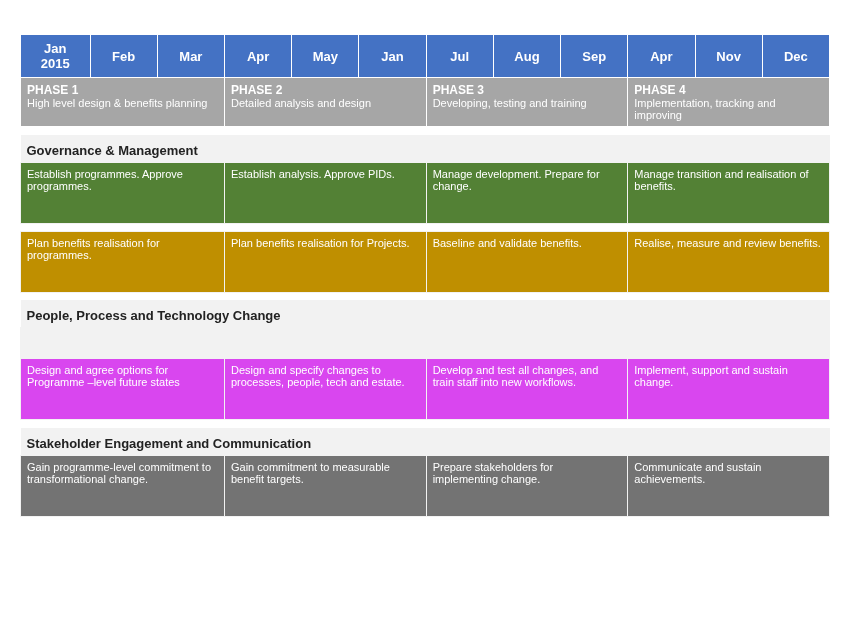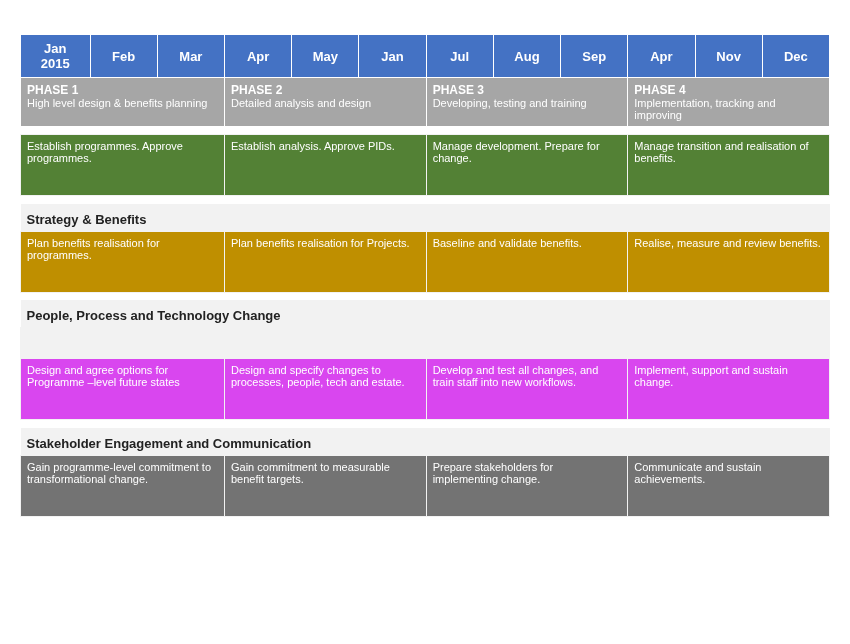--- a/index.html
+++ b/index.html
@@ -131,39 +131,39 @@
   <tbody id="roadmap-body">
   <tr class="phase-row">
         <td colspan="3"><span class="phase-title">PHASE 1</span>High level design &amp; benefits planning</td>
         <td colspan="3"><span class="phase-title">PHASE 2</span>Detailed analysis and design</td>
         <td colspan="3"><span class="phase-title">PHASE 3</span>Developing, testing and training</td>
         <td colspan="3"><span class="phase-title">PHASE 4</span>Implementation, tracking and improving</td>
       </tr>
       <tr class="spacer-row">
         <td colspan="12"></td>
       </tr>
+      <tr class="section-header">
+        <td colspan="12">Governance &amp; Management</td>
+      </tr>
       <tr class="content-row">
         <td colspan="3">
           <div class="cell-inner green">Establish programmes. Approve programmes.</div>
         </td>
         <td colspan="3">
           <div class="cell-inner green">Establish analysis. Approve PIDs.</div>
         </td>
         <td colspan="3">
           <div class="cell-inner green">Manage development. Prepare for change.</div>
         </td>
         <td colspan="3">
           <div class="cell-inner green">Manage transition and realisation of benefits.</div>
         </td>
       </tr>
       <tr class="spacer-row">
         <td colspan="12"></td>
-      </tr>
-      <tr class="section-header">
-        <td colspan="12">Strategy &amp; Benefits</td>
       </tr>
       <tr class="content-row">
         <td colspan="3">
           <div class="cell-inner yellow">Plan benefits realisation for programmes.</div>
         </td>
         <td colspan="3">
           <div class="cell-inner yellow">Plan benefits realisation for Projects.</div>
         </td>
         <td colspan="3">
           <div class="cell-inner yellow">Baseline and validate benefits.</div>

